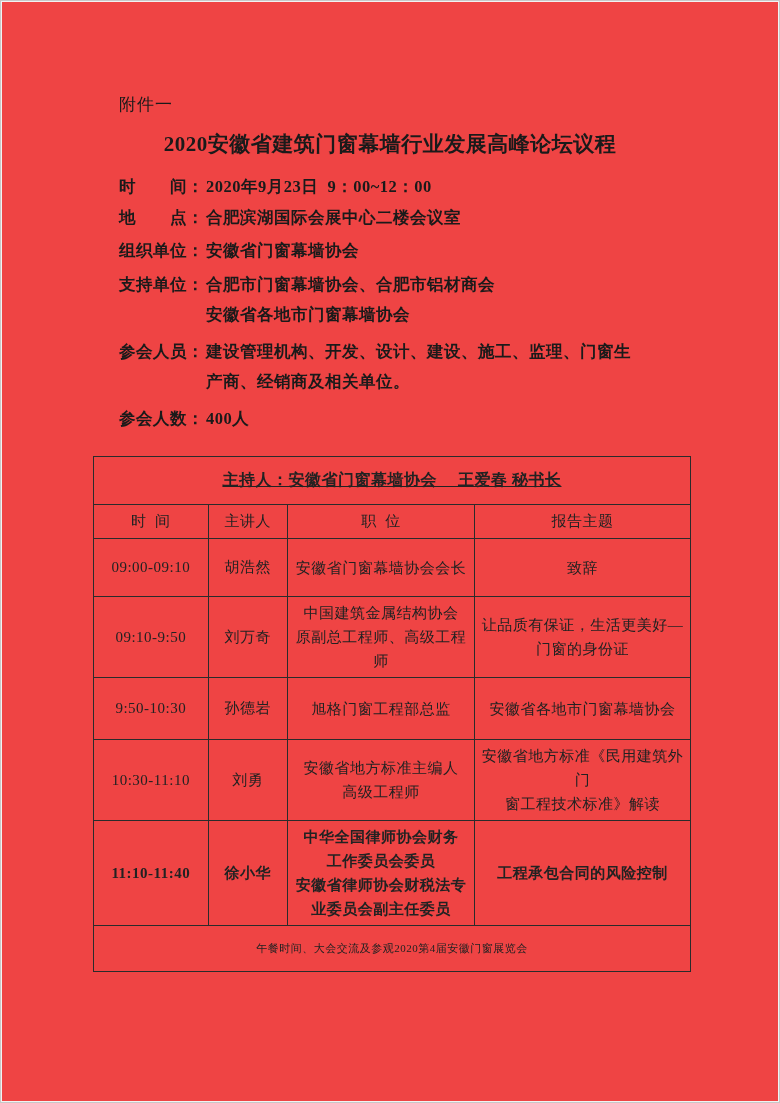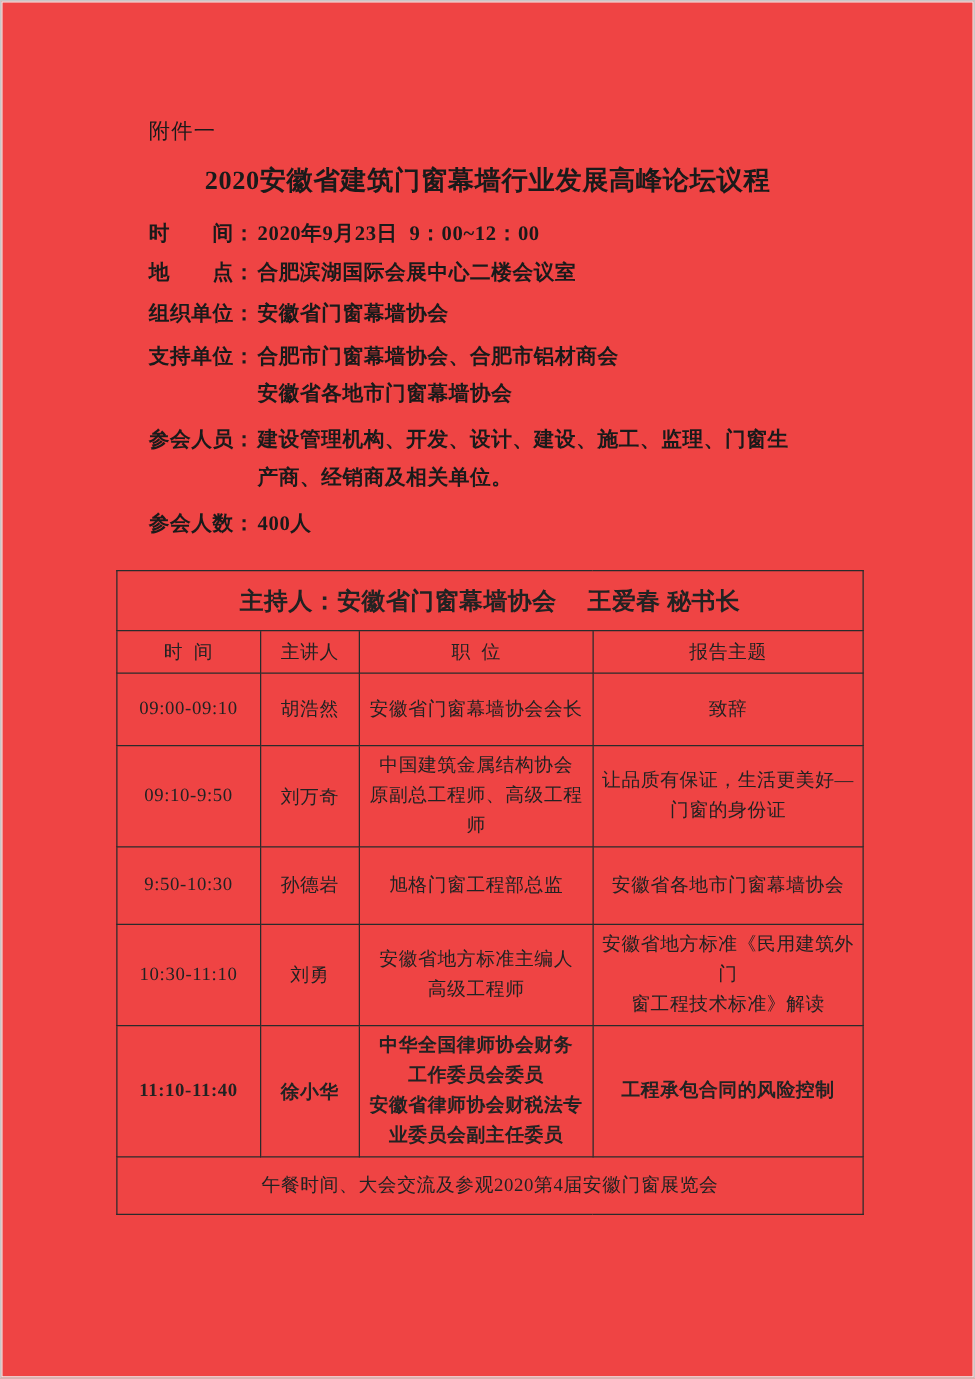--- a/index.html
+++ b/index.html
@@ -72,38 +72,39 @@
     letter-spacing: 0.5px;
   }
   col.c-time { width: 19.2%; }
   col.c-speaker { width: 13.3%; }
   col.c-position { width: 31.3%; }
   col.c-topic { width: 36.2%; }
 
   tr.host-row td {
     height: 48px;
     font-weight: bold;
-    font-size: 19px;
+    font-size: 16px;
     white-space: pre;
+    text-decoration: underline;
   }
   tr.header-row td { height: 34px; white-space: pre; }
   td.cell-position {
     text-align: left;
     padding-left: 8px;
     white-space: pre-line;
     line-height: 24px;
   }
   td.cell-topic { white-space: pre-line; line-height: 24px; }
   td.cell-time, td.cell-speaker { letter-spacing: 0.5px; }
   tr.r-0 td { height: 58px; }
   tr.r-1 td { height: 76px; }
   tr.r-2 td { height: 62px; }
   tr.r-3 td { height: 68px; }
   tr.r-4 td { height: 96px; font-weight: bold; }
-  tr.footer-row td { height: 46px; font-size: 15px; }
+  tr.footer-row td { height: 46px; font-size: 11px; }
 </style>
 </head>
 <body>
 
 <div class="page">
 
   <div class="attachment-label">附件一</div>
 
   <div class="doc-title">2020安徽省建筑门窗幕墙行业发展高峰论坛议程</div>
 

